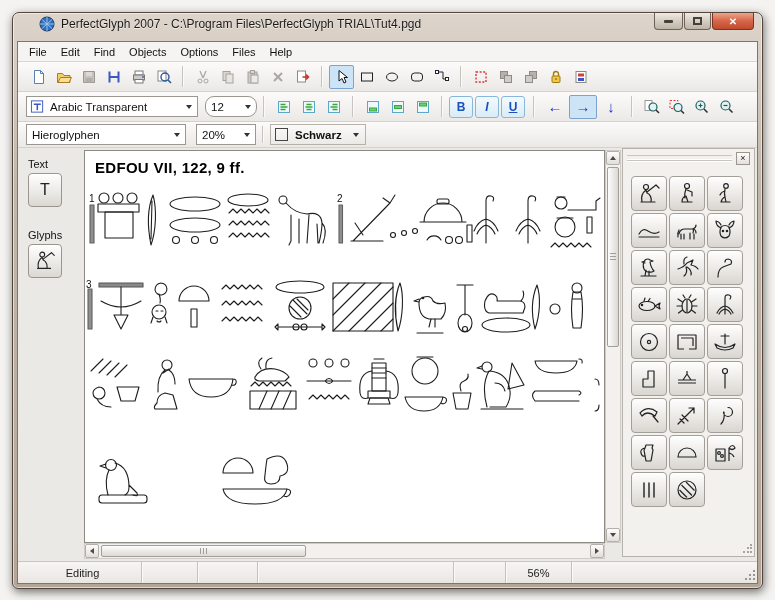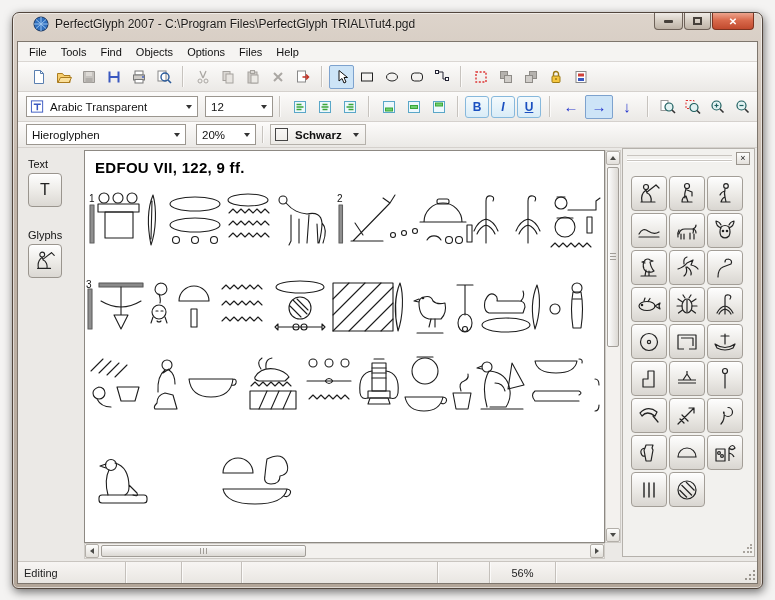--- a/index.html
+++ b/index.html
@@ -6,21 +6,21 @@
   html,body { width:775px; height:600px; overflow:hidden;
     font-family:"Liberation Sans", sans-serif; background:#f4f3f2; }
   .stage { position:relative; width:775px; height:600px; }
 
   
   .window { position:absolute; left:12px; top:12px; width:751px; height:577px;
     background:linear-gradient(#ddd4cb,#c3b6aa 30%,#b3a699);
     border:1px solid #52463d; border-radius:7px 7px 6px 6px;
     box-shadow:1px 3px 10px rgba(0,0,0,.55), inset 0 0 0 1px rgba(255,255,255,.55); }
   .titlebar { position:absolute; left:0; top:0; right:0; height:22px;
-    display:flex; align-items:center; padding-left:20px; }
+    display:flex; align-items:center; padding-left:26px; }
   .app-icon { width:16px; height:16px; margin-right:6px; flex:0 0 auto; }
   .title-text { font-size:12px; color:#1c1a18; text-shadow:0 1px 0 rgba(255,255,255,.6);
     white-space:nowrap; overflow:hidden; }
   .caption-buttons { position:absolute; right:8px; top:0; display:flex; }
   .cap-btn { height:17px; margin-left:1px; display:flex; align-items:center; justify-content:center;
     border:1px solid #6e6259; border-top:none; border-radius:0 0 4px 4px;
     background:linear-gradient(#efebe6,#d8d0c6 45%,#beb3a7);
     font-size:9px; color:#3c352f; cursor:default; }
   .cap-btn.min { width:29px; } .cap-btn.max { width:27px; }
   .cap-btn.close { width:42px; background:linear-gradient(#eda48d,#d96a4c 45%,#c14a2e);
@@ -116,21 +116,21 @@
                radial-gradient(circle at 6px 8px,#a9a49d 1px,transparent 1.4px),
                radial-gradient(circle at 6px 4px,#a9a49d 1px,transparent 1.4px),
                radial-gradient(circle at 9px 8px,#a9a49d 1px,transparent 1.4px),
                radial-gradient(circle at 9px 4px,#a9a49d 1px,transparent 1.4px),
                radial-gradient(circle at 9px 1px,#a9a49d 1px,transparent 1.4px); }
 
   
   .statusbar { height:22px; display:flex; align-items:stretch; font-size:11px; color:#222;
     background:linear-gradient(#f7f5f3,#e9e6e2); border-top:1px solid #c9c5c0; position:relative; }
   .sp { border-right:1px solid #c4c0bb; box-shadow:1px 0 0 #fbfaf9; display:flex; align-items:center; }
-  .sp0 { width:108px; padding-left:6px; } .sp1 { width:56px; } .sp2 { width:60px; }
+  .sp0 { width:124px; padding-left:6px;justify-content:center; } .sp1 { width:56px; } .sp2 { width:60px; }
   .sp3 { width:196px; } .sp4 { width:52px; } .sp5 { width:66px; justify-content:center;align-items:center; }
   .sp6 { flex:1; border-right:none; box-shadow:none; }
   .grip { position:absolute; right:2px; bottom:2px; width:12px; height:12px;
     background:radial-gradient(circle at 3px 10px,#9a958e 1px,transparent 1.4px),
                radial-gradient(circle at 7px 10px,#9a958e 1px,transparent 1.4px),
                radial-gradient(circle at 7px 6px,#9a958e 1px,transparent 1.4px),
                radial-gradient(circle at 11px 10px,#9a958e 1px,transparent 1.4px),
                radial-gradient(circle at 11px 6px,#9a958e 1px,transparent 1.4px),
                radial-gradient(circle at 11px 2px,#9a958e 1px,transparent 1.4px); }
   svg { display:block; }
@@ -159,21 +159,21 @@
       <div class="cap-btn close">
             <span>✕</span>
           </div>
     </div>
   </div>
 
   <div class="client">
 
     <div class="menubar">
       <span class="menu-item">File</span>
-      <span class="menu-item">Tools</span>
+      <span class="menu-item">Edit</span>
       <span class="menu-item">Find</span>
       <span class="menu-item">Objects</span>
       <span class="menu-item">Options</span>
       <span class="menu-item">Files</span>
       <span class="menu-item">Help</span>
     </div>
 
     <div class="toolbar tb-row1">
       <div class="tb">
             <svg width="16" height="16" viewBox="0 0 16 16">
@@ -310,21 +310,21 @@
 
     <div class="toolbar tb-row2">
       <div class="combo" style="width:172px;">
         <svg width="15" height="15" viewBox="0 0 16 16" style="margin-left:3px;">
               <rect x="1.5" y="2" width="12" height="12" fill="#fff" stroke="#3a58c0"></rect>
               <path d="M4 5.5 h7.5 M7.8 5.5 V12" stroke="#3a58c0" stroke-width="1.6" fill="none"></path>
             </svg>
         <span class="val">Arabic Transparent</span>
         <span class="darr" style="margin-right:5px;"></span>
       </div>
-      <div class="combo" style="width:68px; margin-left:7px;">
+      <div class="combo" style="width:52px; margin-left:7px;border-radius:9px;">
         <span class="val">12</span>
         <span class="darr" style="margin-right:5px;"></span>
       </div>
       <div class="sep"></div>
       <div class="tb">
             <svg width="16" height="16" viewBox="0 0 16 16">
               <rect x="2.5" y="2.5" width="11" height="11" fill="#eef8fd" stroke="#5aa7c8"></rect>
               <path d="M4.5 5.5 h5 M4.5 8 h7 M4.5 10.5 h5" stroke="#3aa53a" stroke-width="1.5" fill="none"></path>
             </svg>
           </div>

